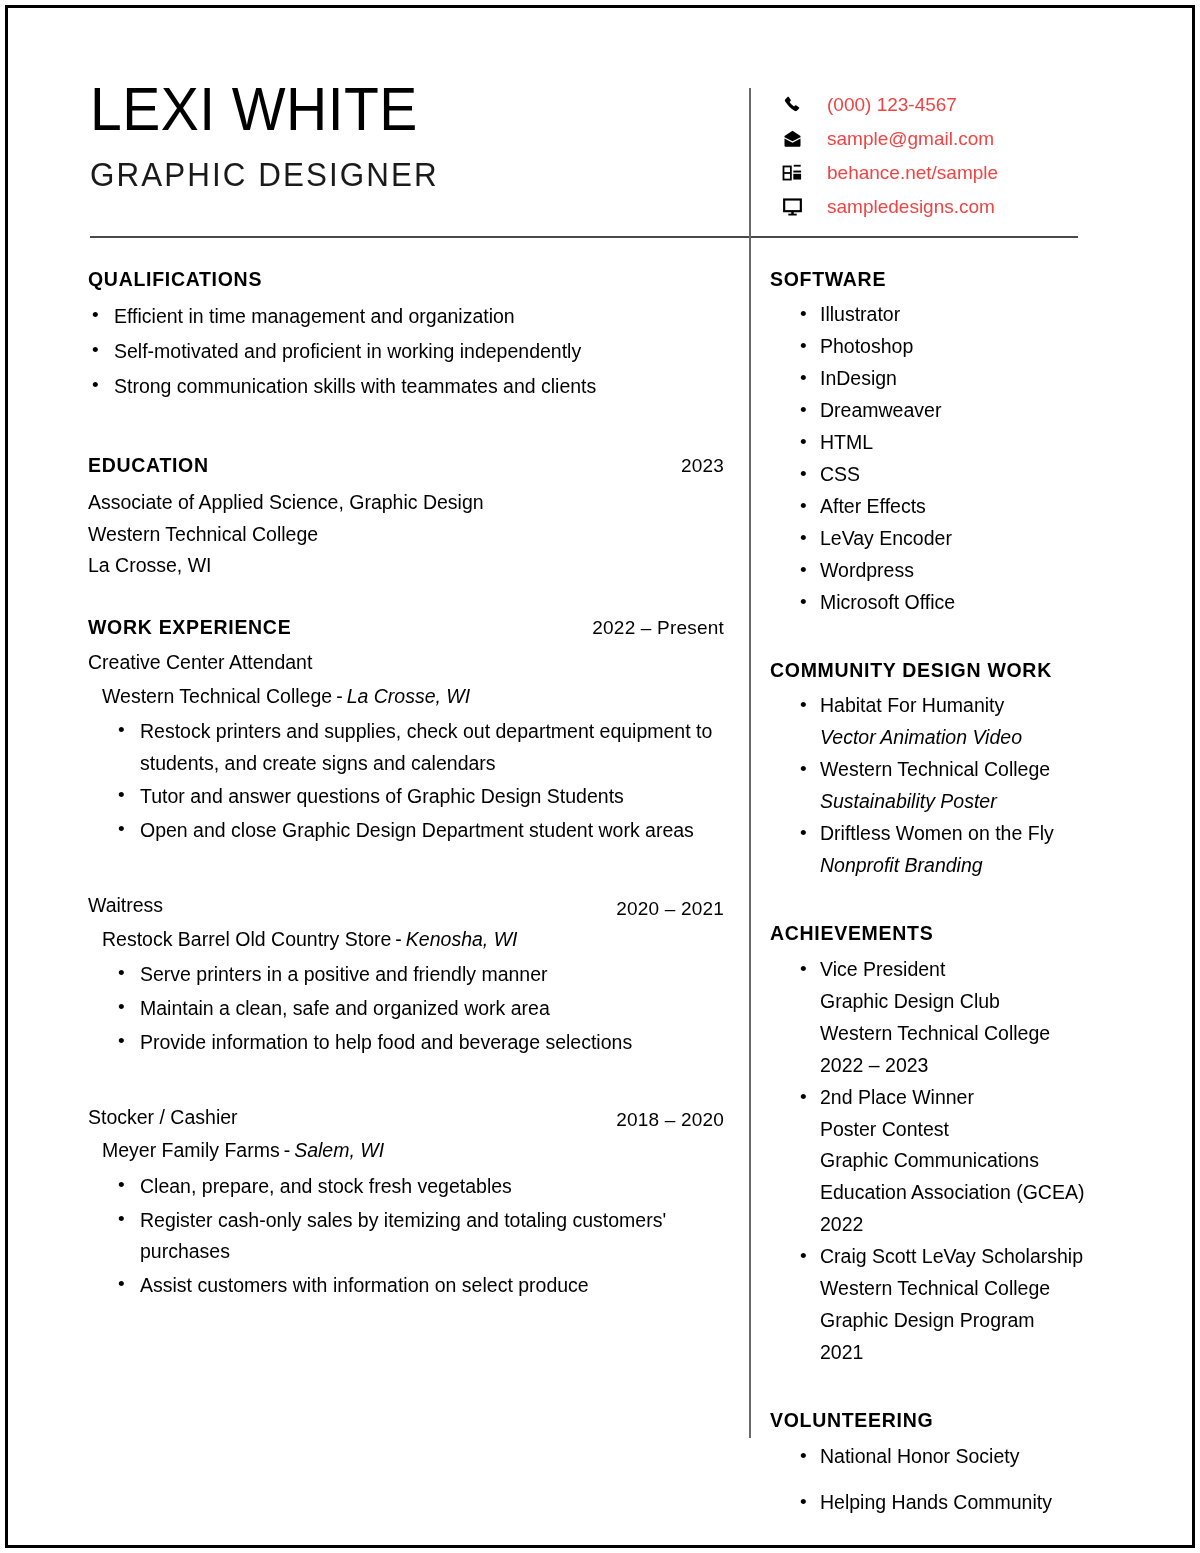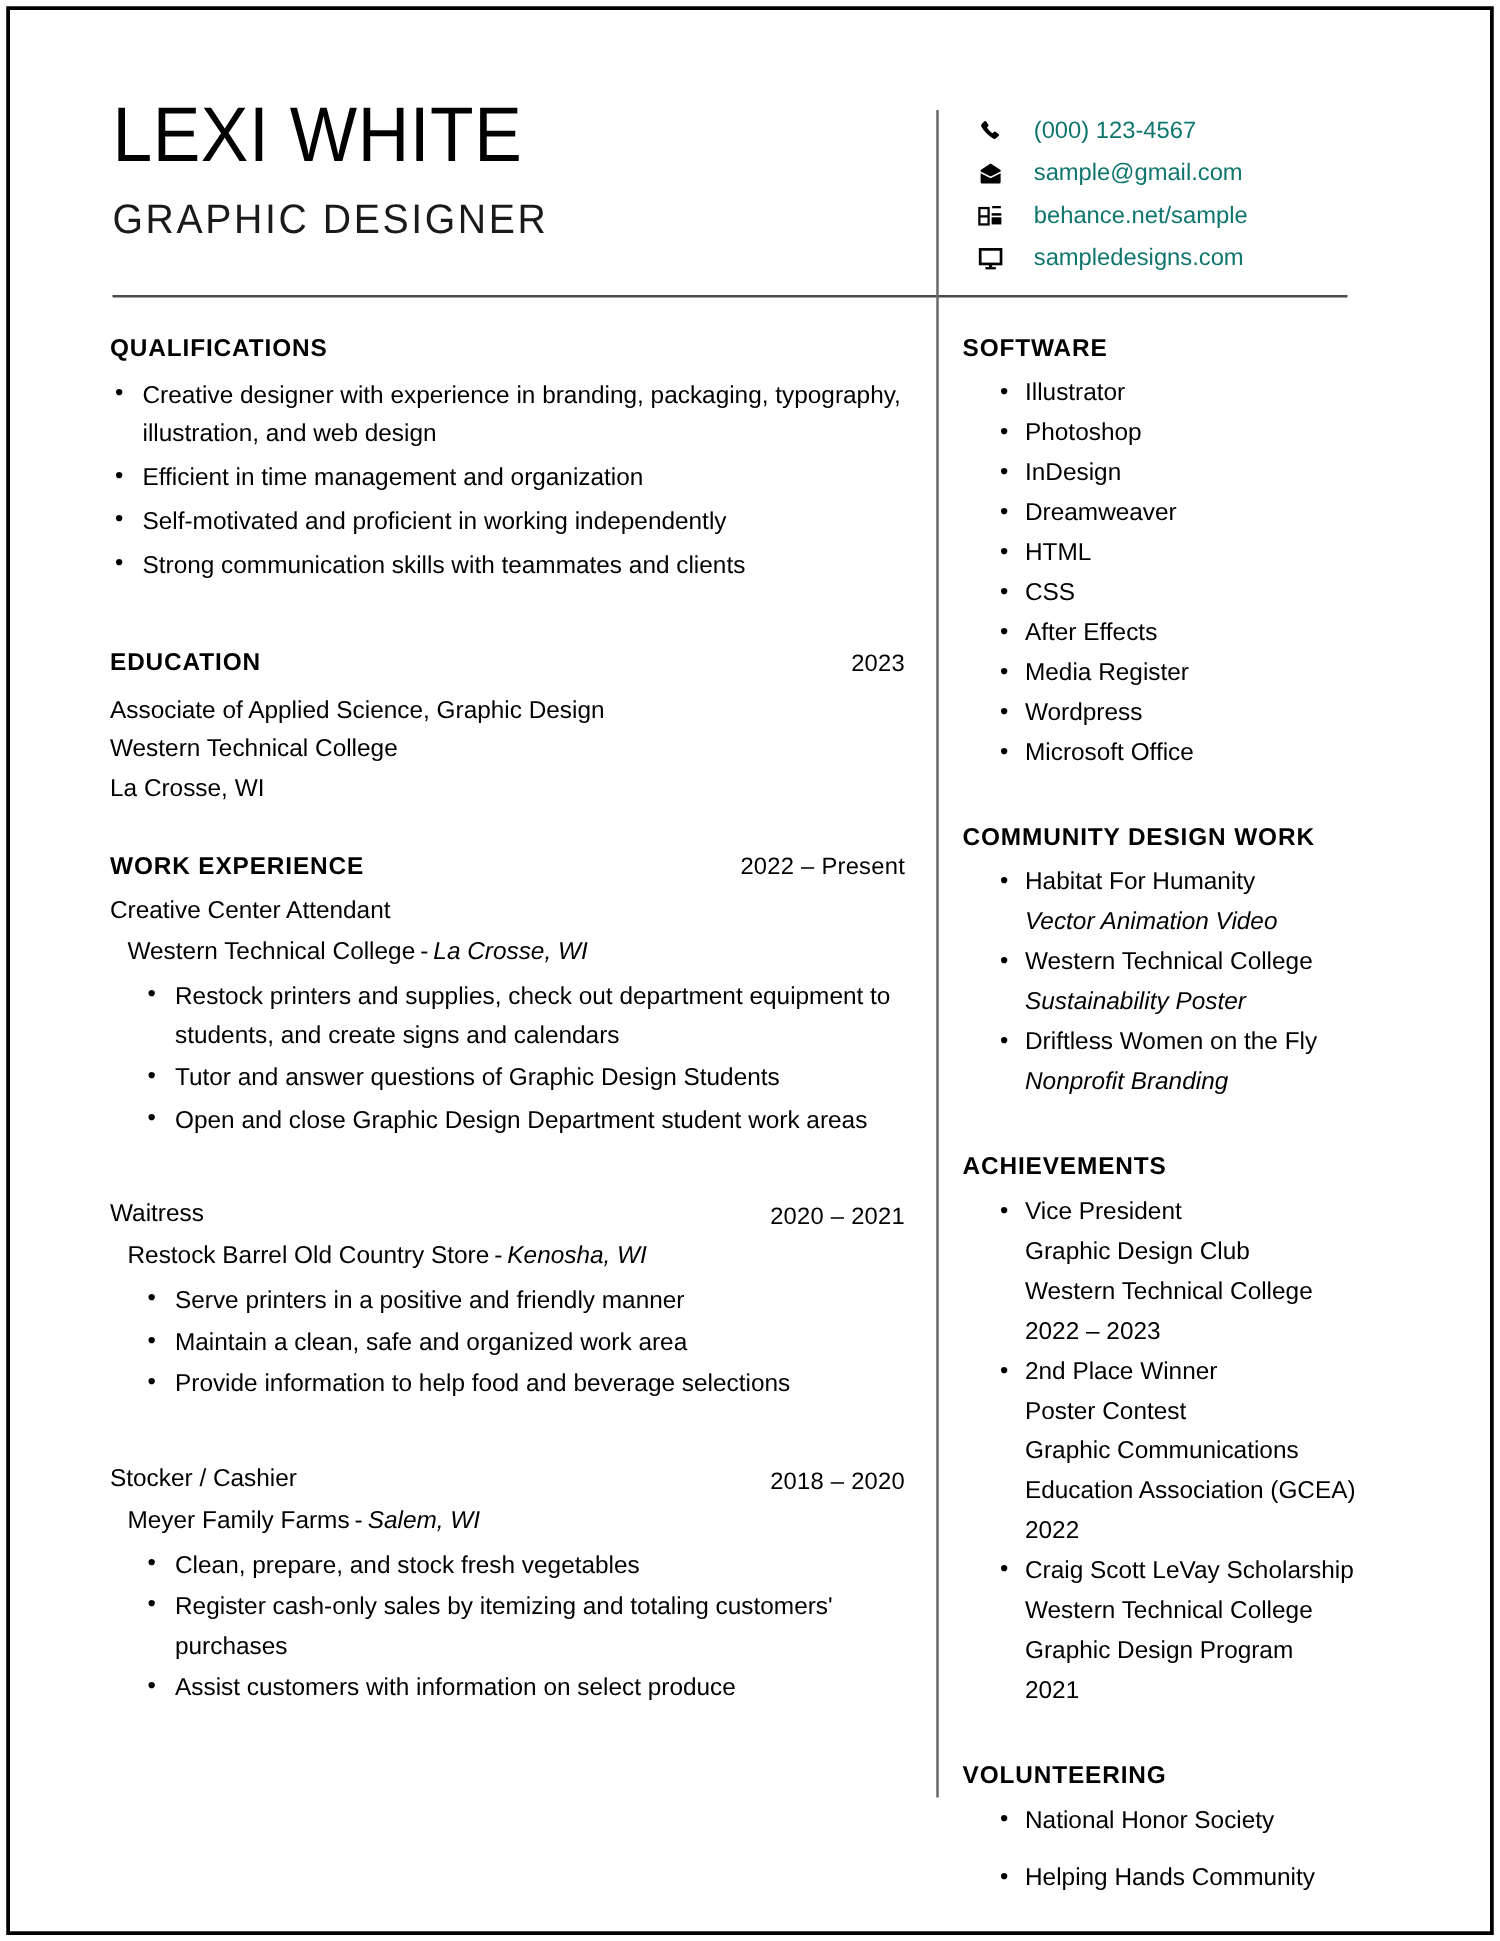--- a/index.html
+++ b/index.html
@@ -74,21 +74,21 @@
     width: 30px;
     display: flex;
     align-items: center;
     justify-content: flex-start;
     flex: 0 0 30px;
   }
   .contact-icon svg { display: block; }
   .contact-text {
     font-size: 19px;
     font-weight: 400;
-    color: #0f766e;
+    color: #ef4444;
     margin-left: 15px;
     white-space: nowrap;
   }
 
   
   .hrule {
     position: absolute;
     left: 90px;
     top: 236px;
     width: 988px;
@@ -298,21 +298,20 @@
   </div>
 
   <div class="hrule"></div>
   <div class="vrule"></div>
 
   <div class="col-left">
 
     <div>
       <div class="sec-head">QUALIFICATIONS</div>
       <ul class="bullets">
-        <li>Creative designer with experience in branding, packaging, typography, illustration, and web design</li>
         <li>Efficient in time management and organization</li>
         <li>Self-motivated and proficient in working independently</li>
         <li>Strong communication skills with teammates and clients</li>
       </ul>
     </div>
 
     <div class="block-gap"></div>
 
     <div>
       <div class="sec-head-row">
@@ -388,21 +387,21 @@
     <div>
       <div class="sec-head">SOFTWARE</div>
       <ul class="r-bullets">
         <li>Illustrator</li>
         <li>Photoshop</li>
         <li>InDesign</li>
         <li>Dreamweaver</li>
         <li>HTML</li>
         <li>CSS</li>
         <li>After Effects</li>
-        <li>Media Register</li>
+        <li>LeVay Encoder</li>
         <li>Wordpress</li>
         <li>Microsoft Office</li>
       </ul>
     </div>
 
     <div class="r-sec-gap"></div>
 
     <div>
       <div class="sec-head">COMMUNITY DESIGN WORK</div>
       <ul class="r-bullets">

